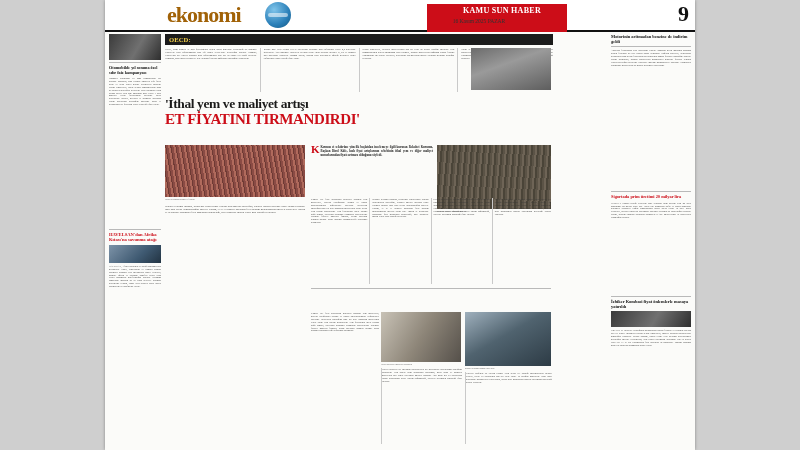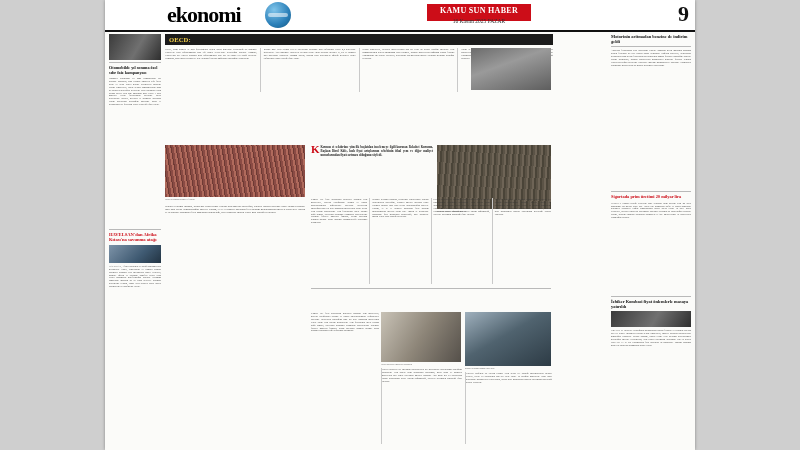--- a/index.html
+++ b/index.html
@@ -31,21 +31,21 @@
     background: #fff;
   }
   .mast-title {
     position: absolute;
     left: 62px;
     top: 2px;
     font-family: "Liberation Serif", serif;
     font-weight: bold;
     font-size: 22px;
     letter-spacing: -1px;
-    color: #000000;
+    color: #a16207;
   }
   .mast-globe {
     position: absolute;
     left: 160px;
     top: 2px;
     width: 26px;
     height: 26px;
     border-radius: 50%;
     background: radial-gradient(circle at 35% 30%, #7fc4ea 0%, #2a7fb8 60%, #13557f 100%);
   }
@@ -55,28 +55,28 @@
     left: 3px; top: 11px;
     width: 20px; height: 4px;
     background: rgba(255,255,255,.55);
     border-radius: 2px;
   }
   .mast-red {
     position: absolute;
     left: 322px;
     top: 4px;
     width: 104px;
-    height: 17px;
+    height: 28px;
     background: #cc0d18;
     color: #fff;
     font-size: 8px;
     font-weight: bold;
-    text-align: center;
     line-height: 13px;
     letter-spacing: .3px;
+    padding-left: 36px;
   }
   .mast-date {
     position: absolute;
     left: 322px;
     top: 18px;
     width: 104px;
     font-size: 5.5px;
     color: #333;
     text-align: center;
   }
@@ -267,20 +267,24 @@
 
   <div style="position:absolute;left:60px;top:48px;width:388px;height:44px;display:flex;">
     <div class="tb" style="width:94px;padding-right:3px;">OECD, tarım ürünleri ve gıda fiyatlarındaki artışın dünya genelinde yavaşladığı bir dönemde Türkiye'de gıda enflasyonunun hâlâ çift haneli seviyelerde seyrettiğini açıkladı. Raporda, Türkiye'nin üye ülkeler arasında gıda enflasyonunda açık ara ilk sırada yer aldığı belirtildi. Uzmanlar, girdi maliyetlerinin ve kur etkisinin fiyatlara doğrudan yansıdığını vurguluyor.</div>
     <div class="tb col-rule" style="width:94px;padding:0 3px;">Rapora göre eylül ayında OECD ülkelerinde ortalama gıda enflasyonu yüzde 4,2 düzeyinde gerçekleşti. Aynı dönemde Türkiye'de bu oran yüzde 30'un üzerinde ölçüldü. Et, süt ve yumurta gibi hayvansal ürünlerde yaşanan artışın, toplam gıda sepetindeki ağırlığı nedeniyle genel enflasyonu yukarı çektiği ifade edildi.</div>
     <div class="tb col-rule" style="width:94px;padding:0 3px;">Sektör temsilcileri, besicilik maliyetlerinin son bir yılda iki katına çıktığını söylüyor. Yem hammaddesinin büyük bölümünün ithal edilmesi, kurdaki hareketlerin doğrudan karkas fiyatına yansımasına yol açıyor. Üreticiler, destekleme ödemelerinin maliyet artışının gerisinde kaldığını belirtiyor.</div>
     <div class="tb col-rule" style="width:94px;padding-left:3px;">Tarım ve Orman Bakanlığı kaynakları ise arz tarafında bir sıkıntı bulunmadığını, fiyat hareketlerinin perakende zincirindeki marjlardan kaynaklandığını savunuyor. Rekabet Kurumu'nun yürüttüğü incelemenin sonuçlarının önümüzdeki aylarda kamuoyuyla paylaşılacağı bildirildi.</div>
   </div>
 
   <div class="photo p1" style="position:absolute;left:366px;top:48px;width:80px;height:42px;"></div>
 
+  <div class="main-head">
+    <div class="l1">'İthal yem ve maliyet artışı</div>
+    <div class="l2">ET FİYATINI TIRMANDIRDI'</div>
+  </div>
 
   <div class="lede">
     <span class="dropcap">K</span>
     <span>Kırmızı et sektörüne yönelik başlatılan incelemeye ilgili kurusan Rekabet Kurumu, Başkan Birol Küle, hızlı fiyat artışlarının sebebinin ithal yem ve diğer maliyet unsurlarından fiyatı artması olduğunu söyledi.</span>
   </div>
 
   <div class="photo meat" style="position:absolute;left:60px;top:145px;width:140px;height:52px;"></div>
   <div class="cap" style="position:absolute;left:60px;top:198px;width:140px;">Üretici tezgâhında kırmızı et fiyatları</div>
 
   <div class="photo crowd" style="position:absolute;left:332px;top:145px;width:114px;height:64px;"></div>

